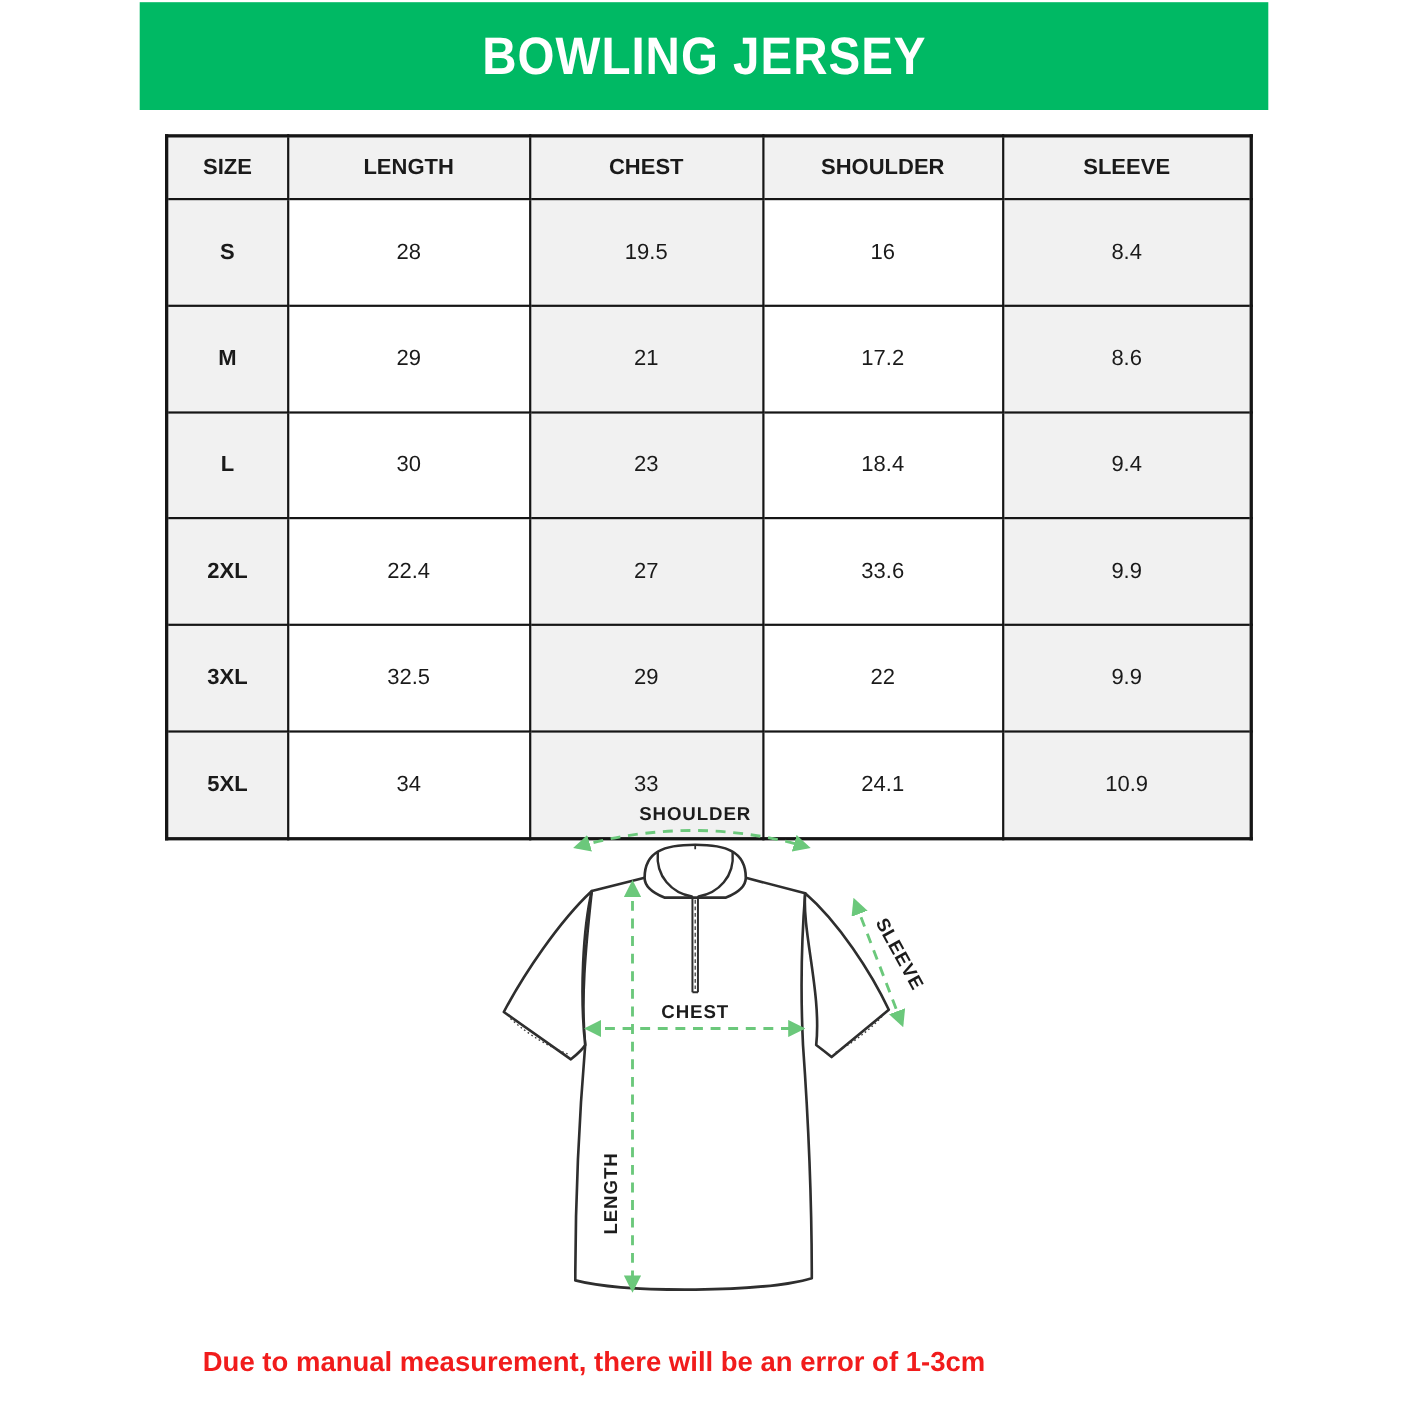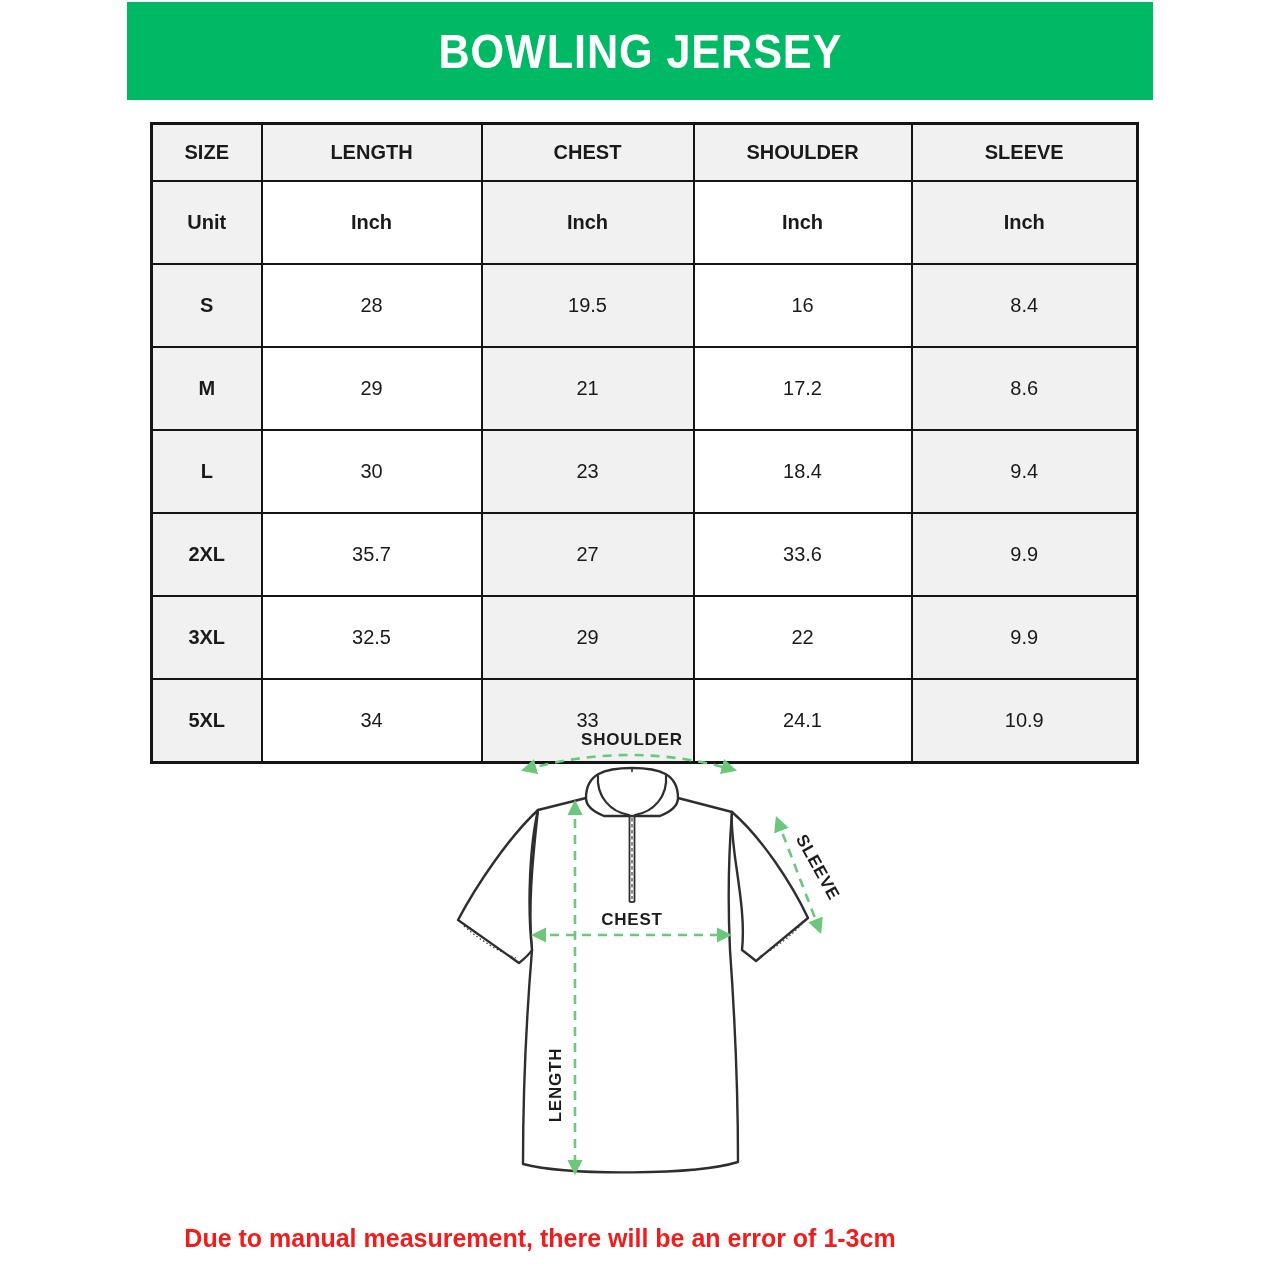--- a/index.html
+++ b/index.html
@@ -65,27 +65,20 @@
       <tr>
         <th>SIZE</th>
         <th>LENGTH</th>
         <th>CHEST</th>
         <th>SHOULDER</th>
         <th>SLEEVE</th>
       </tr>
     </thead>
     <tbody>
       <tr>
-        <td class="shade strong">Unit</td>
-        <td class="plain strong">Inch</td>
-        <td class="shade strong">Inch</td>
-        <td class="plain strong">Inch</td>
-        <td class="shade strong">Inch</td>
-      </tr>
-      <tr>
         <td class="shade strong">S</td>
         <td class="plain num">28</td>
         <td class="shade num">19.5</td>
         <td class="plain num">16</td>
         <td class="shade num">8.4</td>
       </tr>
       <tr>
         <td class="shade strong">M</td>
         <td class="plain num">29</td>
         <td class="shade num">21</td>
@@ -94,21 +87,21 @@
       </tr>
       <tr>
         <td class="shade strong">L</td>
         <td class="plain num">30</td>
         <td class="shade num">23</td>
         <td class="plain num">18.4</td>
         <td class="shade num">9.4</td>
       </tr>
       <tr>
         <td class="shade strong">2XL</td>
-        <td class="plain num">35.7</td>
+        <td class="plain num">22.4</td>
         <td class="shade num">27</td>
         <td class="plain num">33.6</td>
         <td class="shade num">9.9</td>
       </tr>
       <tr>
         <td class="shade strong">3XL</td>
         <td class="plain num">32.5</td>
         <td class="shade num">29</td>
         <td class="plain num">22</td>
         <td class="shade num">9.9</td>

